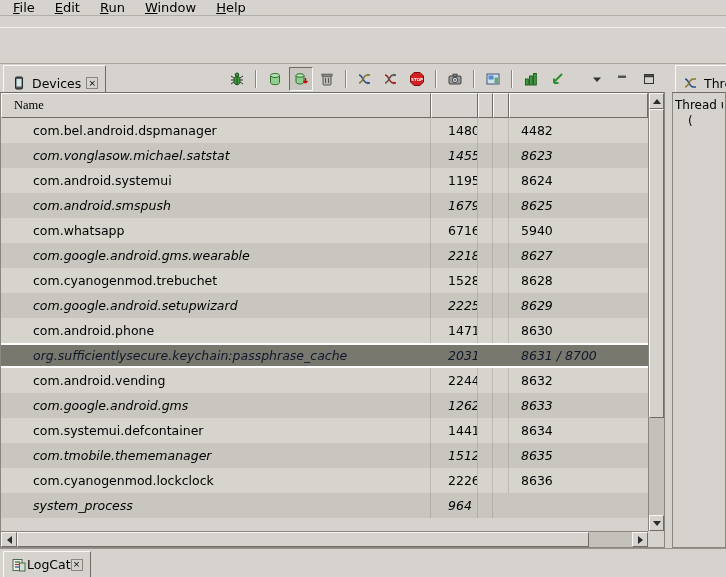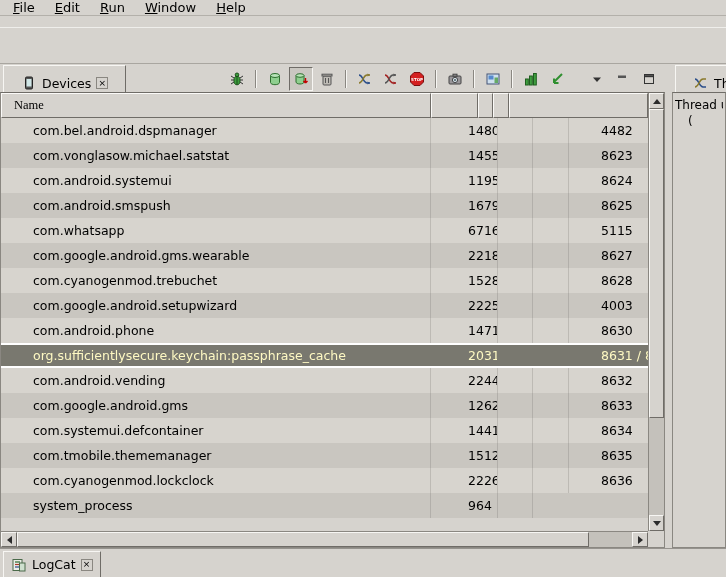--- a/index.html
+++ b/index.html
@@ -18,21 +18,21 @@
   
   .main-toolbar{position:absolute;top:27px;left:0;width:100%;height:37px;
     background:#d6d3ce;border-top:1px solid #efeeeb;border-bottom:1px solid #a9a6a0;}
   
   .workbench{position:absolute;top:64px;left:0;width:100%;height:484px;background:#d6d3ce;}
   .left-panel{position:absolute;left:0;top:0;width:665px;height:100%;}
   .right-panel{position:absolute;left:672px;top:0;right:0;height:100%;overflow:hidden;}
   
   .tabrow{position:relative;height:28px;}
   .tab{position:absolute;left:3px;top:1px;height:35px;display:flex;align-items:center;
-    gap:5px;padding:0 17px;background:#d6d3ce;white-space:nowrap;
+    gap:5px;padding:0 7px;background:#d6d3ce;white-space:nowrap;
     border-top:1px solid #f7f6f3;border-left:1px solid #f7f6f3;border-right:1px solid #6f6c67;}
   .tab-label{font-size:12.5px;}
   .tab-close{width:12px;height:12px;border:1px solid #8a8781;display:inline-flex;
     align-items:center;justify-content:center;font-size:9px;line-height:1;background:#d6d3ce;}
   
   .panel-toolbar{position:absolute;right:4px;top:2px;height:25px;display:flex;align-items:center;gap:2px;}
   .tbtn{width:24px;height:24px;display:flex;align-items:center;justify-content:center;border:1px solid transparent;}
   .tbtn.pressed{border-color:#6f6c67 #f7f6f3 #f7f6f3 #6f6c67;background:#cac7c1;}
   .tsep{width:2px;height:18px;border-left:1px solid #8a8781;border-right:1px solid #f7f6f3;margin:0 4px;}
   .icon16{width:16px;height:16px;display:inline-flex;}
@@ -42,30 +42,30 @@
     background:#d6d3ce;border:1px solid #8a8781;border-top-color:#6f6c67;}
   
   .table-header{position:absolute;top:0;left:0;right:16px;height:25px;display:flex;}
   .hcell{border-top:1px solid #fbfaf8;border-left:1px solid #fbfaf8;
     border-right:1px solid #6f6c67;border-bottom:1px solid #6f6c67;
     background:#d6d3ce;display:flex;align-items:center;overflow:hidden;}
   .hc0{width:430px;padding-left:12px;font-family:Liberation Serif, serif;}
   .hc1{width:47px;}.hc2{width:15px;}.hc3{width:16px;}.hc4{flex:1;}
   
   .table-rows{position:absolute;top:25px;left:0;right:16px;bottom:16px;overflow:hidden;background:#d6d3ce;}
-  .trow{display:grid;grid-template-columns:430px 47px 15px 16px 1fr;height:25px;gap:20px;}
+  .trow{display:grid;grid-template-columns:430px 47px 15px 16px 1fr;height:25px;}
   .trow>div{display:flex;align-items:center;overflow:hidden;white-space:nowrap;
     border-right:1px solid rgba(110,108,103,0.25);}
   .trow>div:last-child{border-right:none;}
   .cell-name{padding-left:32px;}
   .cell-pid{padding-left:17px;}
   .cell-port{padding-left:12px;}
   .trow.odd{background:#d7d4ce;}
-  .trow.even{background:#c9c6c0;}
-  .trow.selected{background:#79786f;color:#fef9c3;border-top:2px solid #fff;border-bottom:2px solid #fff;}
+  .trow.even{background:#c9c6c0;font-style:italic;}
+  .trow.selected{background:#79786f;color:#0f172a;border-top:2px solid #fff;border-bottom:2px solid #fff;}
   .trow.selected>div{border-right-color:transparent;}
   
   .vscroll{position:absolute;top:0;right:0;width:16px;bottom:16px;background:#c4c1bb;
     display:flex;flex-direction:column;border-left:1px solid #8a8781;}
   .hscroll{position:absolute;left:0;bottom:0;right:16px;height:16px;background:#c4c1bb;
     display:flex;border-top:1px solid #8a8781;}
   .sbtn{background:#d6d3ce;border:1px solid;border-color:#f7f6f3 #6f6c67 #6f6c67 #f7f6f3;
     display:flex;align-items:center;justify-content:center;flex:none;}
   .vscroll .sbtn{height:16px;width:100%;}
   .hscroll .sbtn{width:16px;height:100%;}
@@ -82,21 +82,21 @@
   .tri-left{border-top:4px solid transparent;border-bottom:4px solid transparent;border-right:5px solid #2b2b2b;}
   .tri-right{border-top:4px solid transparent;border-bottom:4px solid transparent;border-left:5px solid #2b2b2b;}
   
   .threads-body{padding:4px 2px;font-size:12px;}
   .tline{line-height:16px;white-space:nowrap;overflow:hidden;}
   .tline.ind{padding-left:13px;}
   
   .bottom-bar{position:absolute;top:548px;left:0;width:100%;height:29px;background:#d6d3ce;
     border-top:1px solid #96938e;}
   .bottom-tab{position:absolute;left:3px;top:2px;height:26px;display:flex;align-items:center;
-    gap:5px;padding:0 7px;background:#d6d3ce;
+    padding:0 7px;background:#d6d3ce;
     border-top:1px solid #f7f6f3;border-left:1px solid #f7f6f3;border-right:1px solid #6f6c67;}
 </style>
 </head>
 <body>
 
 <div class="app">
 
   <div class="menubar" id="menubar">
       <div class="menu-item"><span class="mn">F</span>ile</div>
       <div class="menu-item"><span class="mn">E</span>dit</div>
@@ -296,42 +296,42 @@
     <div class="cell-pid">1679</div>
     <div class="cell-c2"></div>
     <div class="cell-c3"></div>
     <div class="cell-port">8625</div>
   </div>
             <div class="trow odd">
     <div class="cell-name">com.whatsapp</div>
     <div class="cell-pid">6716</div>
     <div class="cell-c2"></div>
     <div class="cell-c3"></div>
-    <div class="cell-port">5115</div>
+    <div class="cell-port">5940</div>
   </div>
             <div class="trow even">
     <div class="cell-name">com.google.android.gms.wearable</div>
     <div class="cell-pid">22185</div>
     <div class="cell-c2"></div>
     <div class="cell-c3"></div>
     <div class="cell-port">8627</div>
   </div>
             <div class="trow odd">
     <div class="cell-name">com.cyanogenmod.trebuchet</div>
     <div class="cell-pid">1528</div>
     <div class="cell-c2"></div>
     <div class="cell-c3"></div>
     <div class="cell-port">8628</div>
   </div>
             <div class="trow even">
     <div class="cell-name">com.google.android.setupwizard</div>
     <div class="cell-pid">22250</div>
     <div class="cell-c2"></div>
     <div class="cell-c3"></div>
-    <div class="cell-port">4003</div>
+    <div class="cell-port">8629</div>
   </div>
             <div class="trow odd">
     <div class="cell-name">com.android.phone</div>
     <div class="cell-pid">1471</div>
     <div class="cell-c2"></div>
     <div class="cell-c3"></div>
     <div class="cell-port">8630</div>
   </div>
             <div class="trow even selected">
     <div class="cell-name">org.sufficientlysecure.keychain:passphrase_cache</div>

